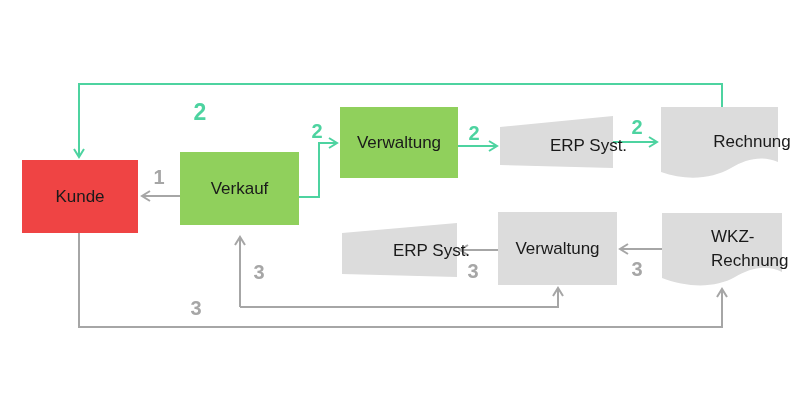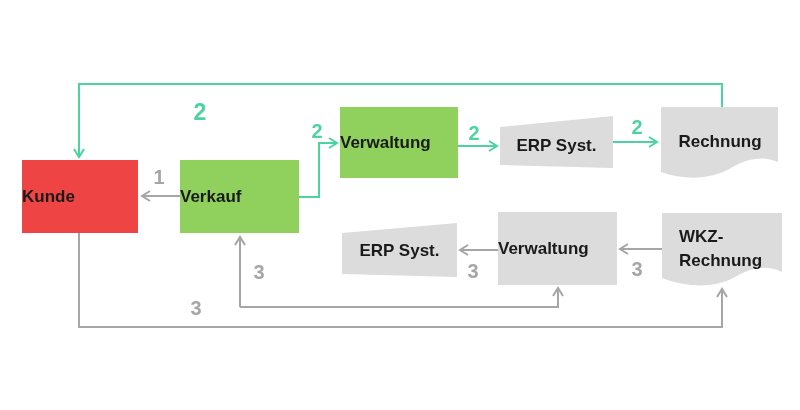--- a/index.html
+++ b/index.html
@@ -2,30 +2,30 @@
 <html><head>
 <meta charset="utf-8">
 <style>
   html,body { margin:0; padding:0; background:#ffffff; }
   .stage {
     position:relative; width:800px; height:410px; background:#ffffff;
     font-family:"Liberation Sans","DejaVu Sans",sans-serif; overflow:hidden;
   }
   .layer-svg { position:absolute; left:0; top:0; z-index:1; }
   .node {
-    position:absolute; display:flex; align-items:center; 
-    font-weight:bold; font-size:17px; color:#1a1a1a; z-index:0; text-align:center;
+    position:absolute; display:flex; align-items:center; justify-content:center;
+    font-weight:normal; font-size:17px; color:#1a1a1a; z-index:0; text-align:center;
   }
   .node-kunde      { left:22px;  top:160px; width:116px; height:73px; background:#ef4444; }
-  .node-verkauf    { left:180px; top:160px; width:119px; height:73px; background:#90d05c; }
+  .node-verkauf    { left:180px; top:152px; width:119px; height:73px; background:#90d05c; }
   .node-verw-top   { left:340px; top:107px; width:118px; height:71px; background:#90d05c; }
   .node-verw-bot   { left:498px; top:212px; width:119px; height:73px; background:#dcdcdc; }
   
   .ovl { position:absolute; display:flex; align-items:center; justify-content:center;
-         font-weight:bold; font-size:17px; color:#1a1a1a; z-index:2; }
+         font-weight:normal; font-size:17px; color:#1a1a1a; z-index:2;margin-left:32px; }
   .ovl-erp-top { left:500px; top:121px; width:113px; height:50px; }
   .ovl-erp-bot { left:342px; top:227px; width:115px; height:48px; }
   .ovl-rech    { left:662px; top:117px; width:116px; height:50px; }
   .ovl-wkz     { left:679px; top:221px; width:103px; height:52px;
                  flex-direction:column; align-items:flex-start; justify-content:flex-end;
                  line-height:24px; }
   .num {
     position:absolute; transform:translate(-50%,-50%); z-index:2;
     font-weight:bold; font-size:20px;
   }

